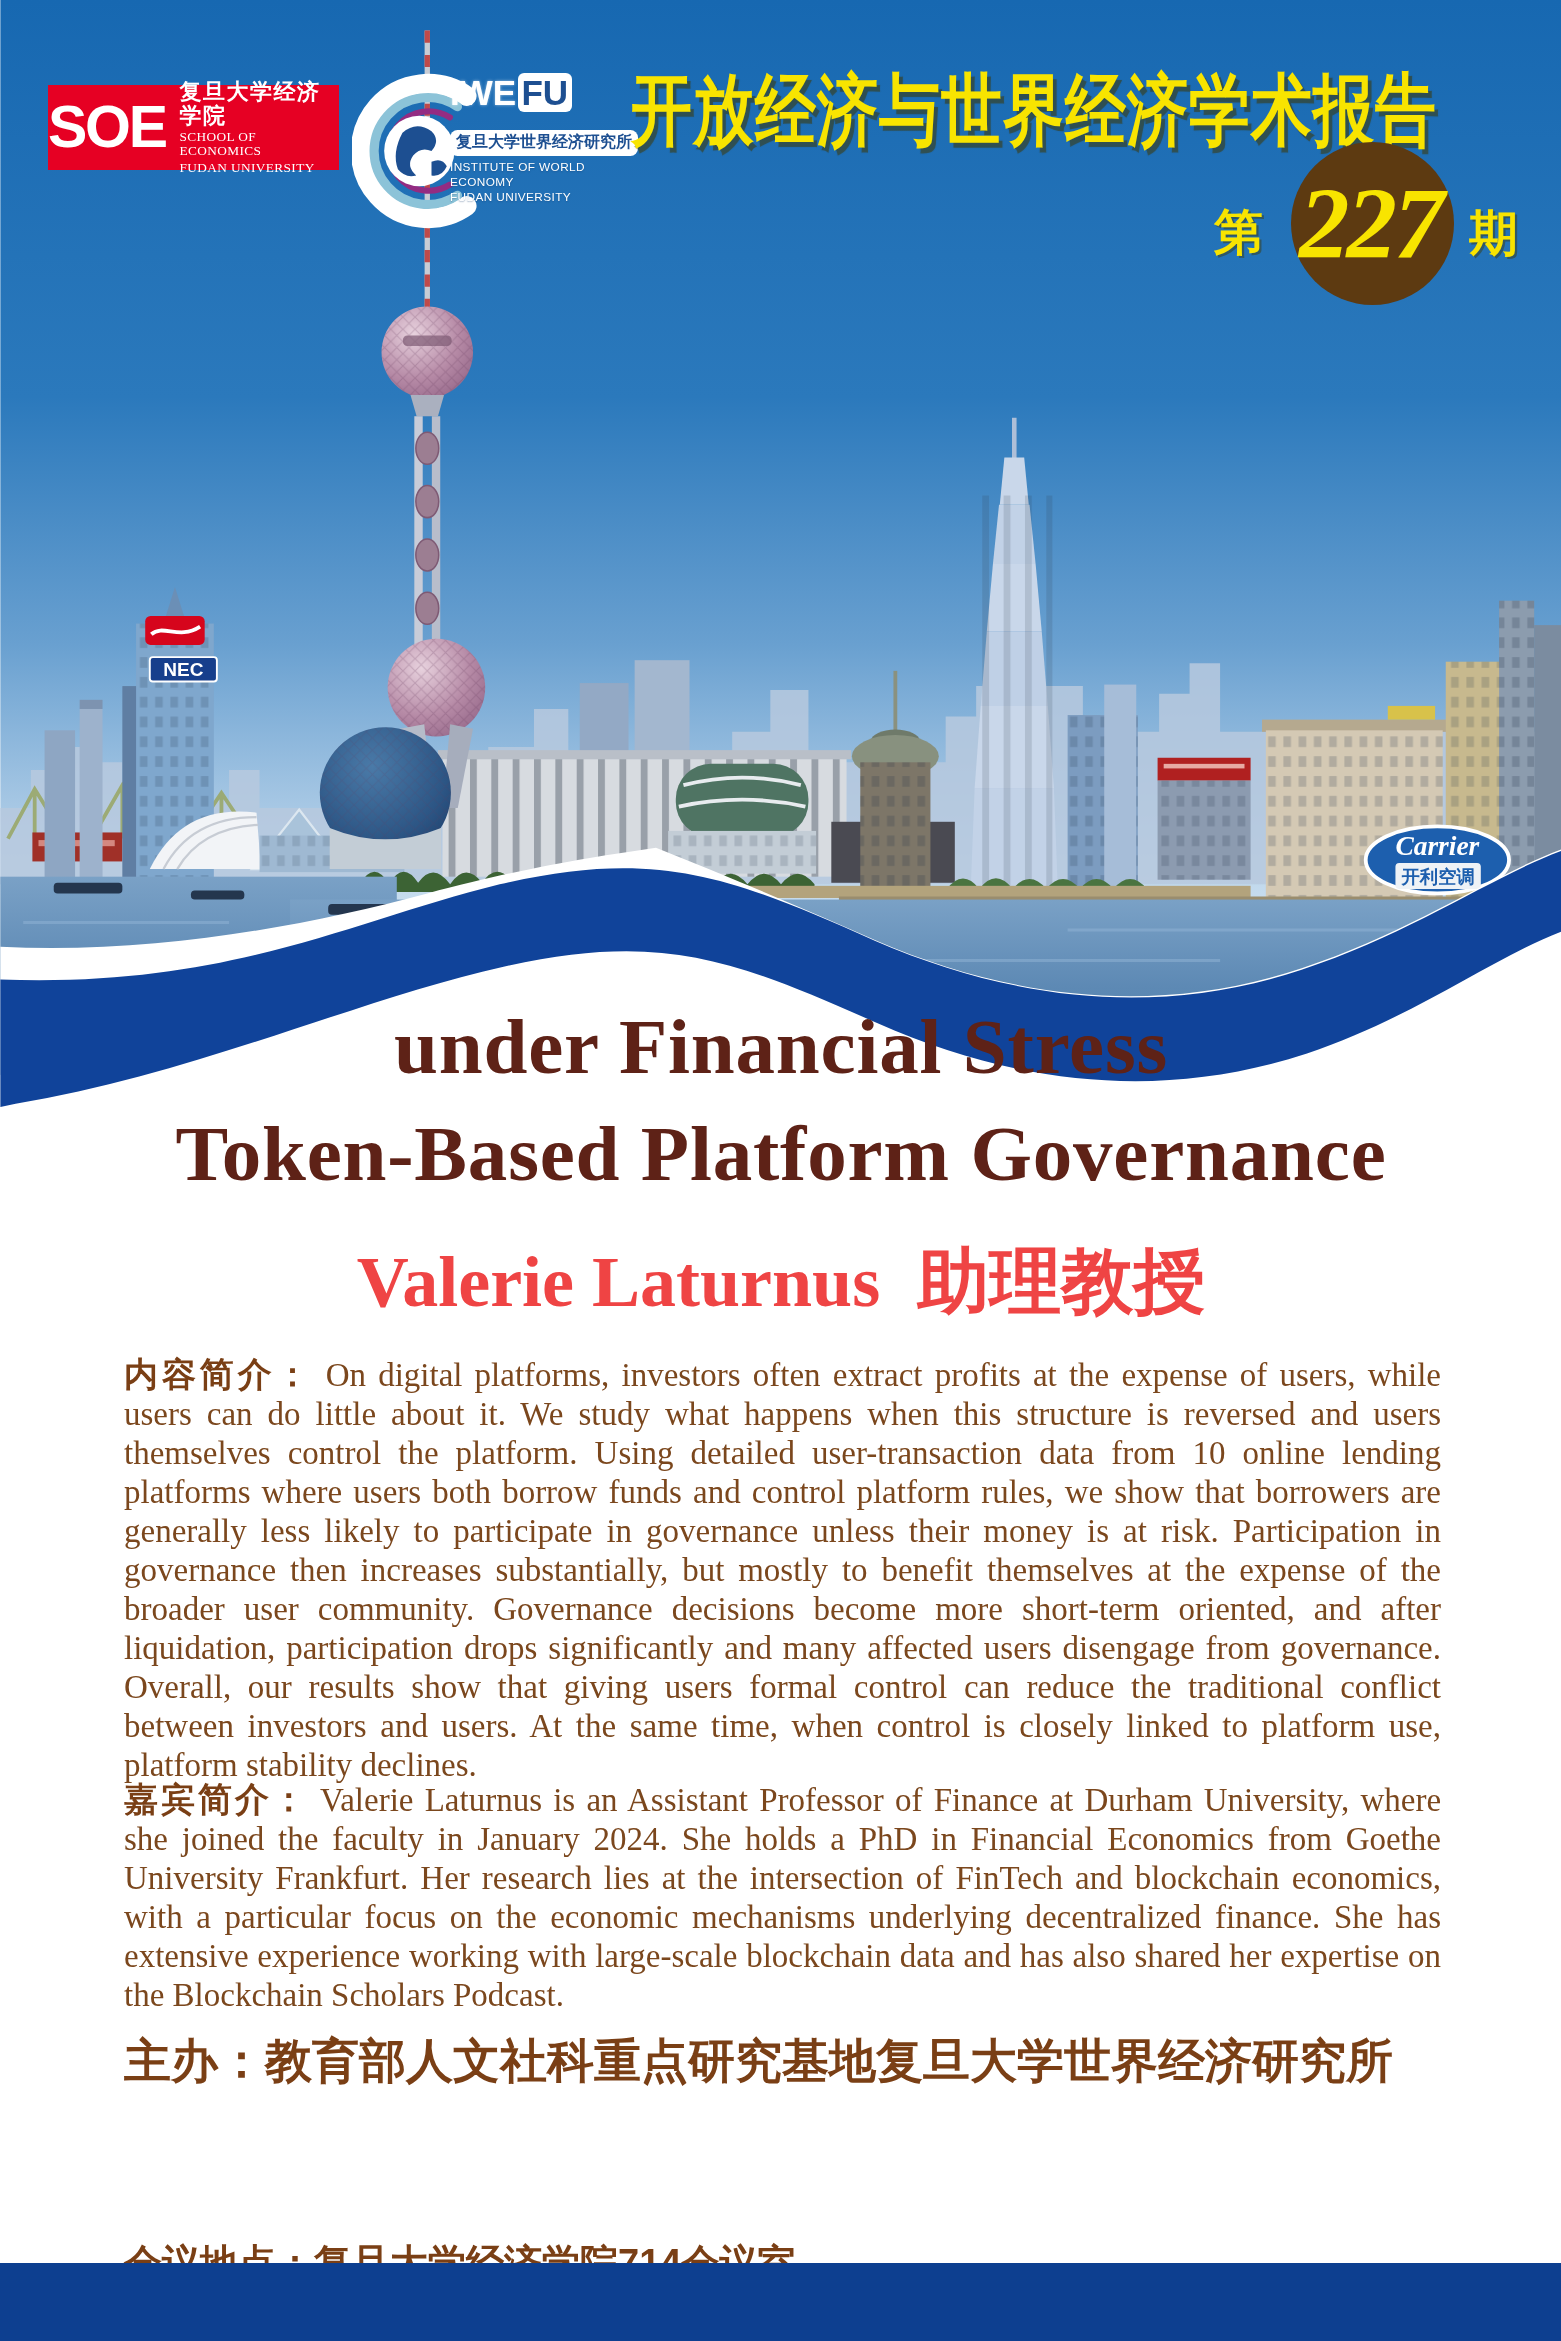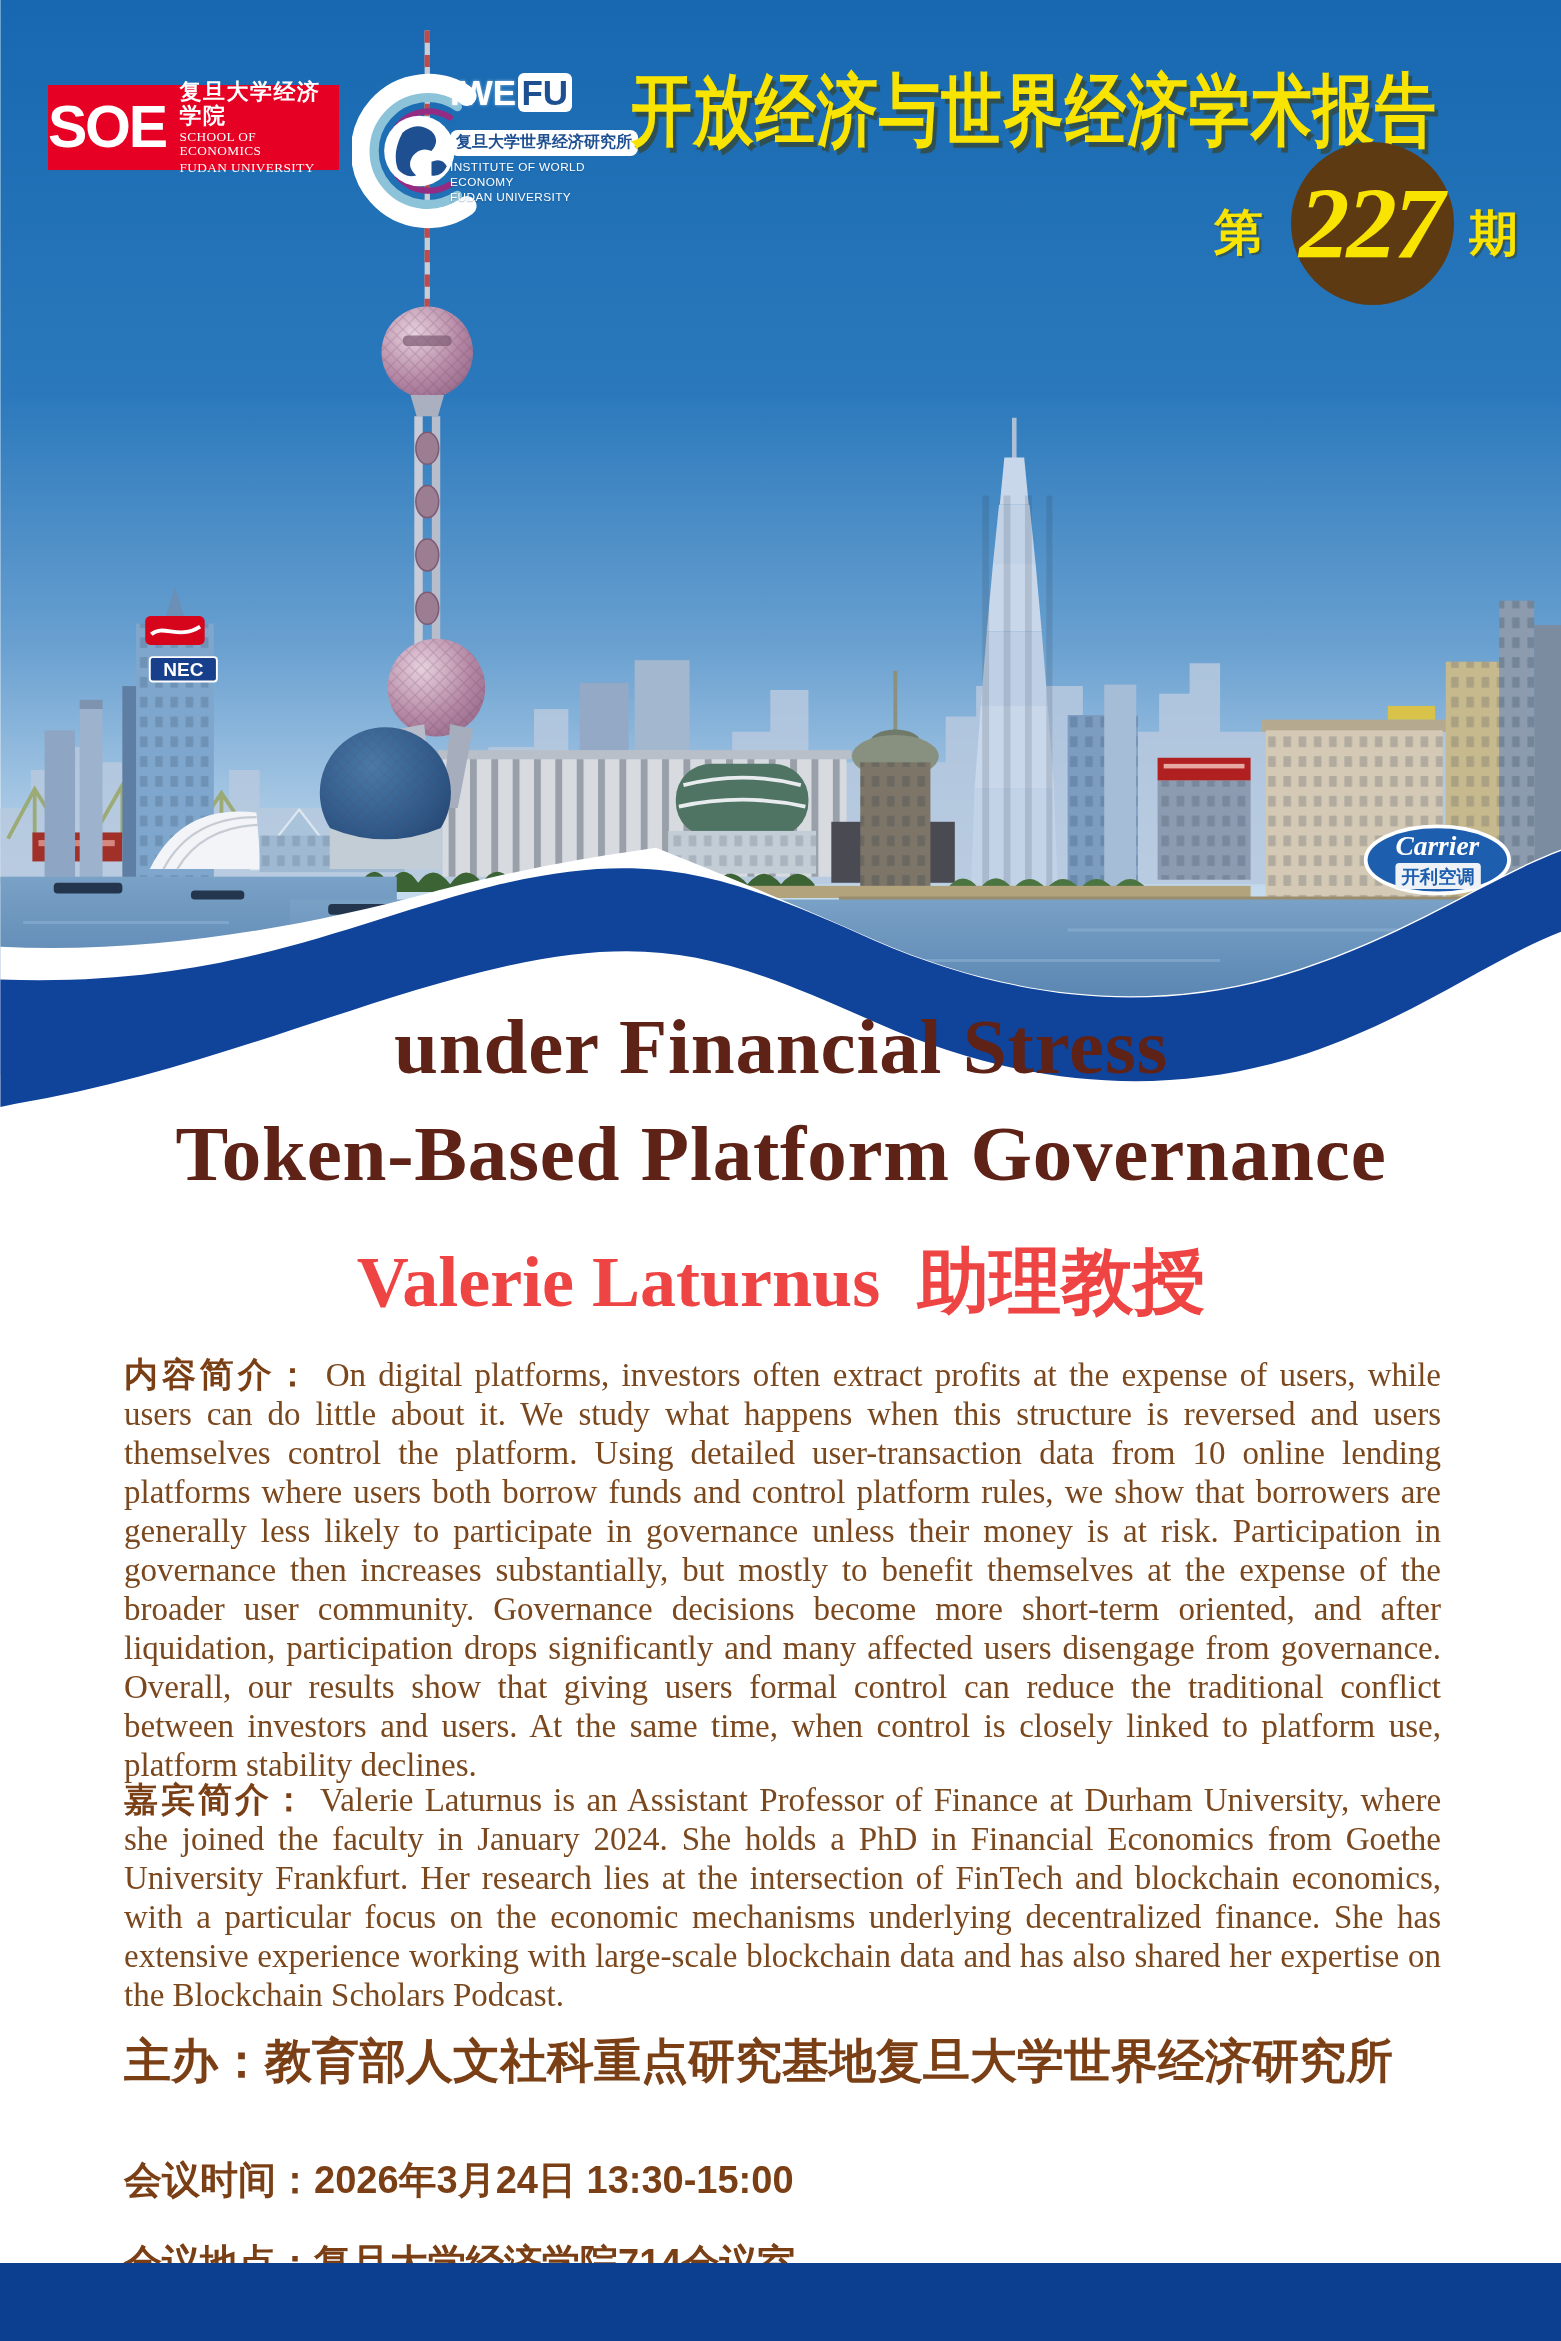--- a/index.html
+++ b/index.html
@@ -302,22 +302,19 @@
 
   <p class="para bio"><span class="lbl">嘉宾简介：</span> <span>Valerie Laturnus is an Assistant Professor of Finance at Durham University, where she joined the faculty in January 2024. She holds a PhD in Financial Economics from Goethe University Frankfurt. Her research lies at the intersection of FinTech and blockchain economics, with a particular focus on the economic mechanisms underlying decentralized finance. She has extensive experience working with large-scale blockchain data and has also shared her expertise on the Blockchain Scholars Podcast.</span></p>
 
   <div class="org">
     <span>主办：</span>
     <span class="lines">
       <span>教育部人文社科重点研究基地复旦大学世界经济研究所</span>
     </span>
   </div>
 
-  <div class="meet meet-time">
-    <span>会议时间：</span><span>2026年3月24日 13:30-15:00</span>
-  </div>
   <div class="meet meet-venue">
     <span>会议地点：</span><span>复旦大学经济学院714会议室</span>
   </div>
 
   <div class="footer"></div>
 </div>
 
 
 </body></html>

